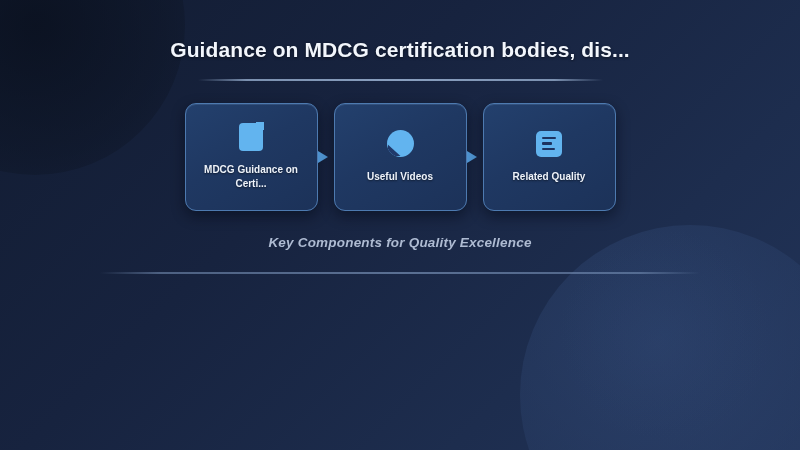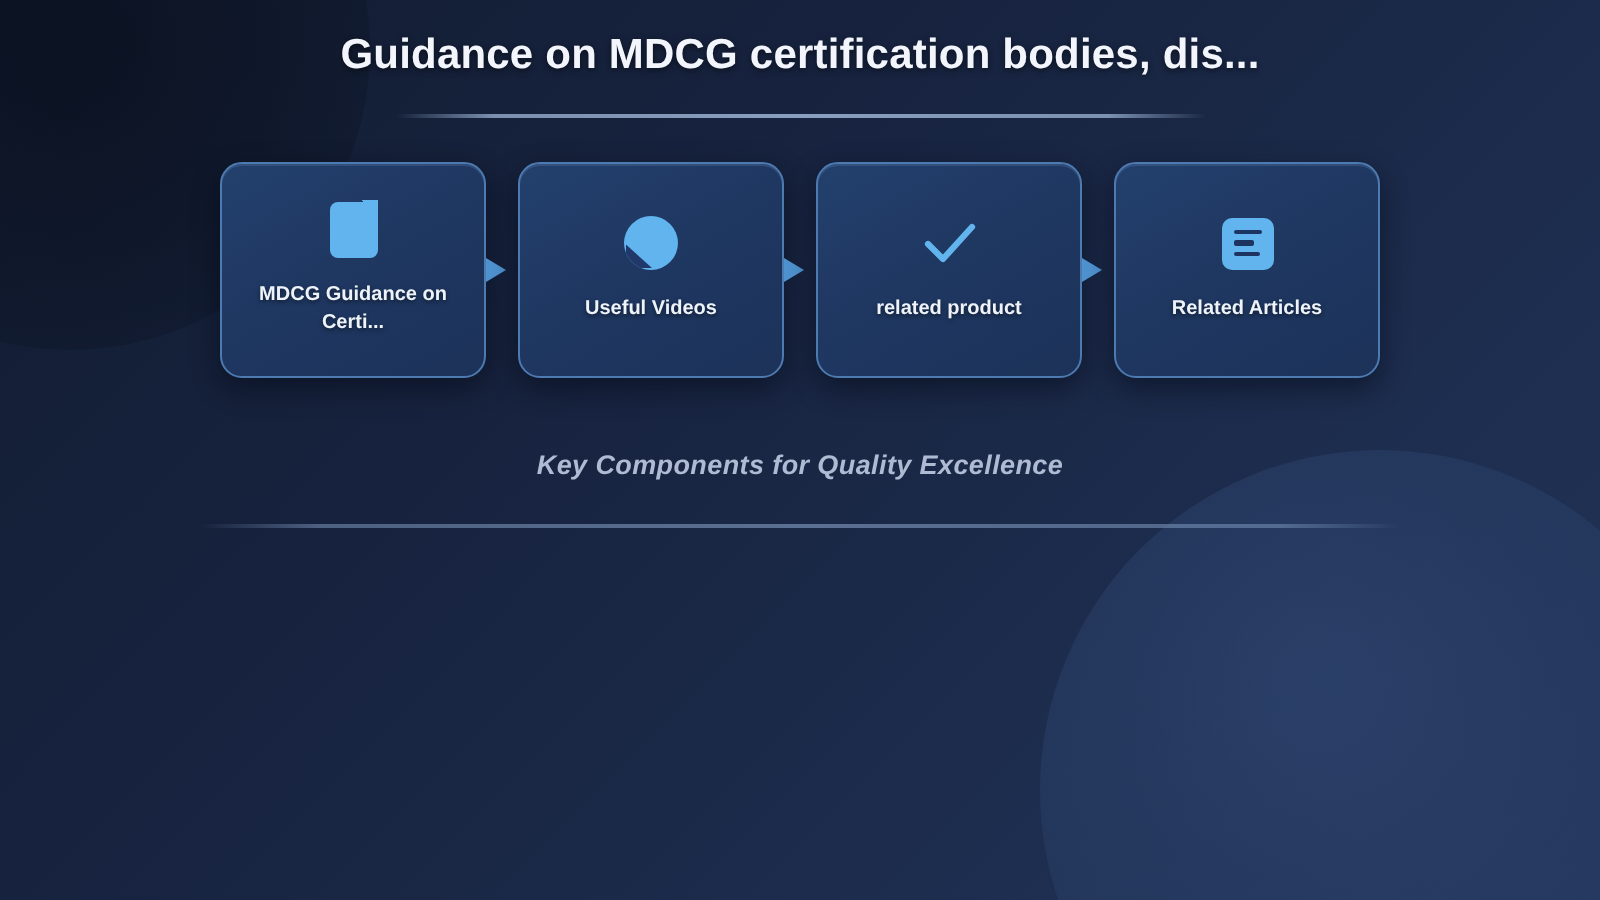--- a/index.html
+++ b/index.html
@@ -33,21 +33,21 @@
   .blob-mid {
     width:210px; height:210px;
     left:560px; top:230px;
     background:radial-gradient(circle at 50% 50%, rgba(46,70,114,.20) 0%, rgba(40,60,100,0) 72%);
   }
 
   
   #content {
     position:absolute; inset:0;
     display:flex; flex-direction:column; align-items:center;
-    padding-top:16px;
+    padding-top:38px;
   }
 
   #title {
     font-size:21px;
     font-weight:bold;
     color:#f2f6fc;
     letter-spacing:.1px;
     text-align:center;
     text-shadow:0 1px 3px rgba(0,0,0,.55);
     max-width:700px;
@@ -161,21 +161,21 @@
     background:#1d3360;
     border-radius:1px;
     display:block;
   }
   .ico-list i:nth-child(1){ top:6px;  width:14px; }
   .ico-list i:nth-child(2){ top:11.5px; width:10px; }
   .ico-list i:nth-child(3){ top:17px; width:13px; }
 
   
   #subtitle {
-    margin-top:36px;
+    margin-top:24px;
     font-size:13.5px;
     font-style:italic;
     font-weight:bold;
     color:#aebbd2;
     text-align:left;
     letter-spacing:.2px;
   }
   #footer-rule {
     margin-top:22px;
     width:600px; height:1.5px;
@@ -222,43 +222,30 @@
           <div class="ico-circle"></div>
         </div>
         <div class="card-label">Useful Videos</div>
         <div class="arrow">
           <svg width="16" height="14" viewBox="0 0 16 14" aria-hidden="true">
             <path d="M1 1 L11 7 L1 13 Z" fill="#4e92cf"></path>
           </svg>
         </div>
       </div>
 
-      <div class="card">
-        <div class="card-icon">
-          <svg width="30" height="26" viewBox="0 0 30 26" aria-hidden="true">
-            <path d="M4 13 L11.5 20.5 L26 4.5" fill="none" stroke="#62b4ef" stroke-width="3.1" stroke-linecap="round" stroke-linejoin="round"></path>
-          </svg>
-        </div>
-        <div class="card-label">related product</div>
-        <div class="arrow">
-          <svg width="16" height="14" viewBox="0 0 16 14" aria-hidden="true">
-            <path d="M1 1 L11 7 L1 13 Z" fill="#4e92cf"></path>
-          </svg>
-        </div>
-      </div>
 
       <div class="card">
         <div class="card-icon">
           <div class="ico-list">
               <i></i>
               <i></i>
               <i></i>
             </div>
         </div>
-        <div class="card-label">Related Articles</div>
+        <div class="card-label">Related Quality</div>
       </div>
 
     </div>
 
     <div id="subtitle">Key Components for Quality Excellence</div>
     <div id="footer-rule"></div>
 
   </div>
 </div>
 

